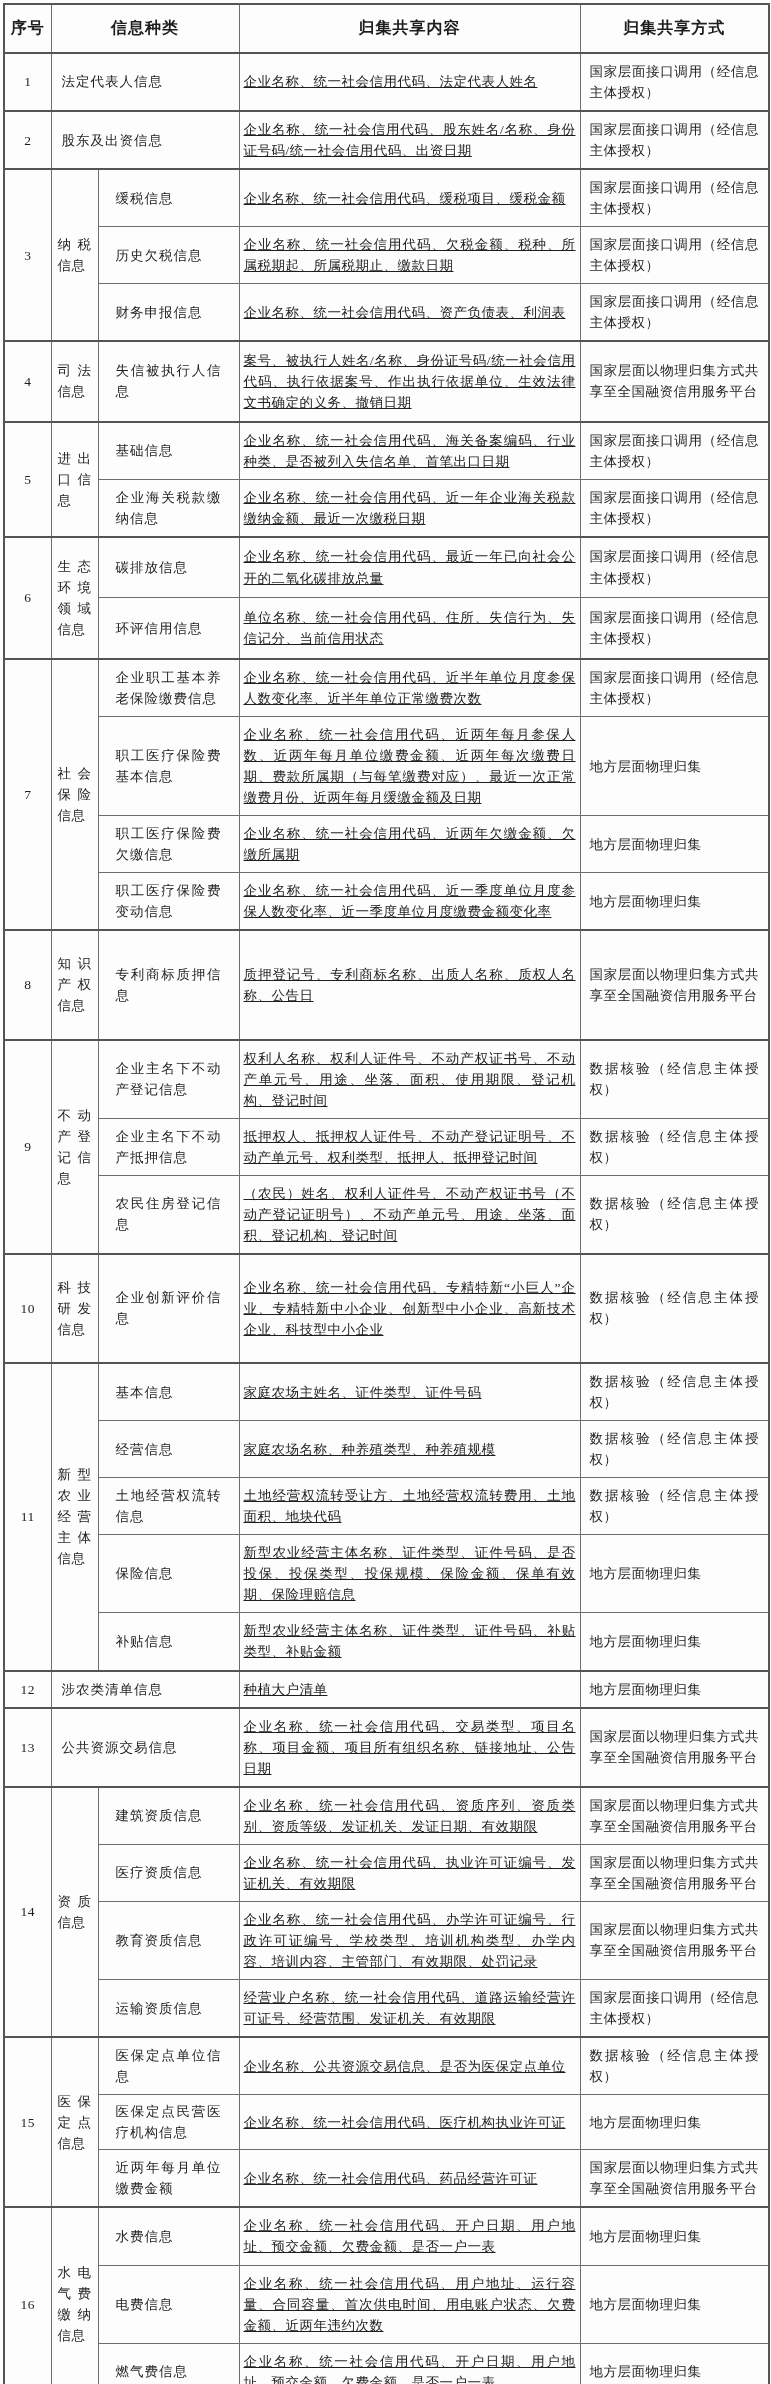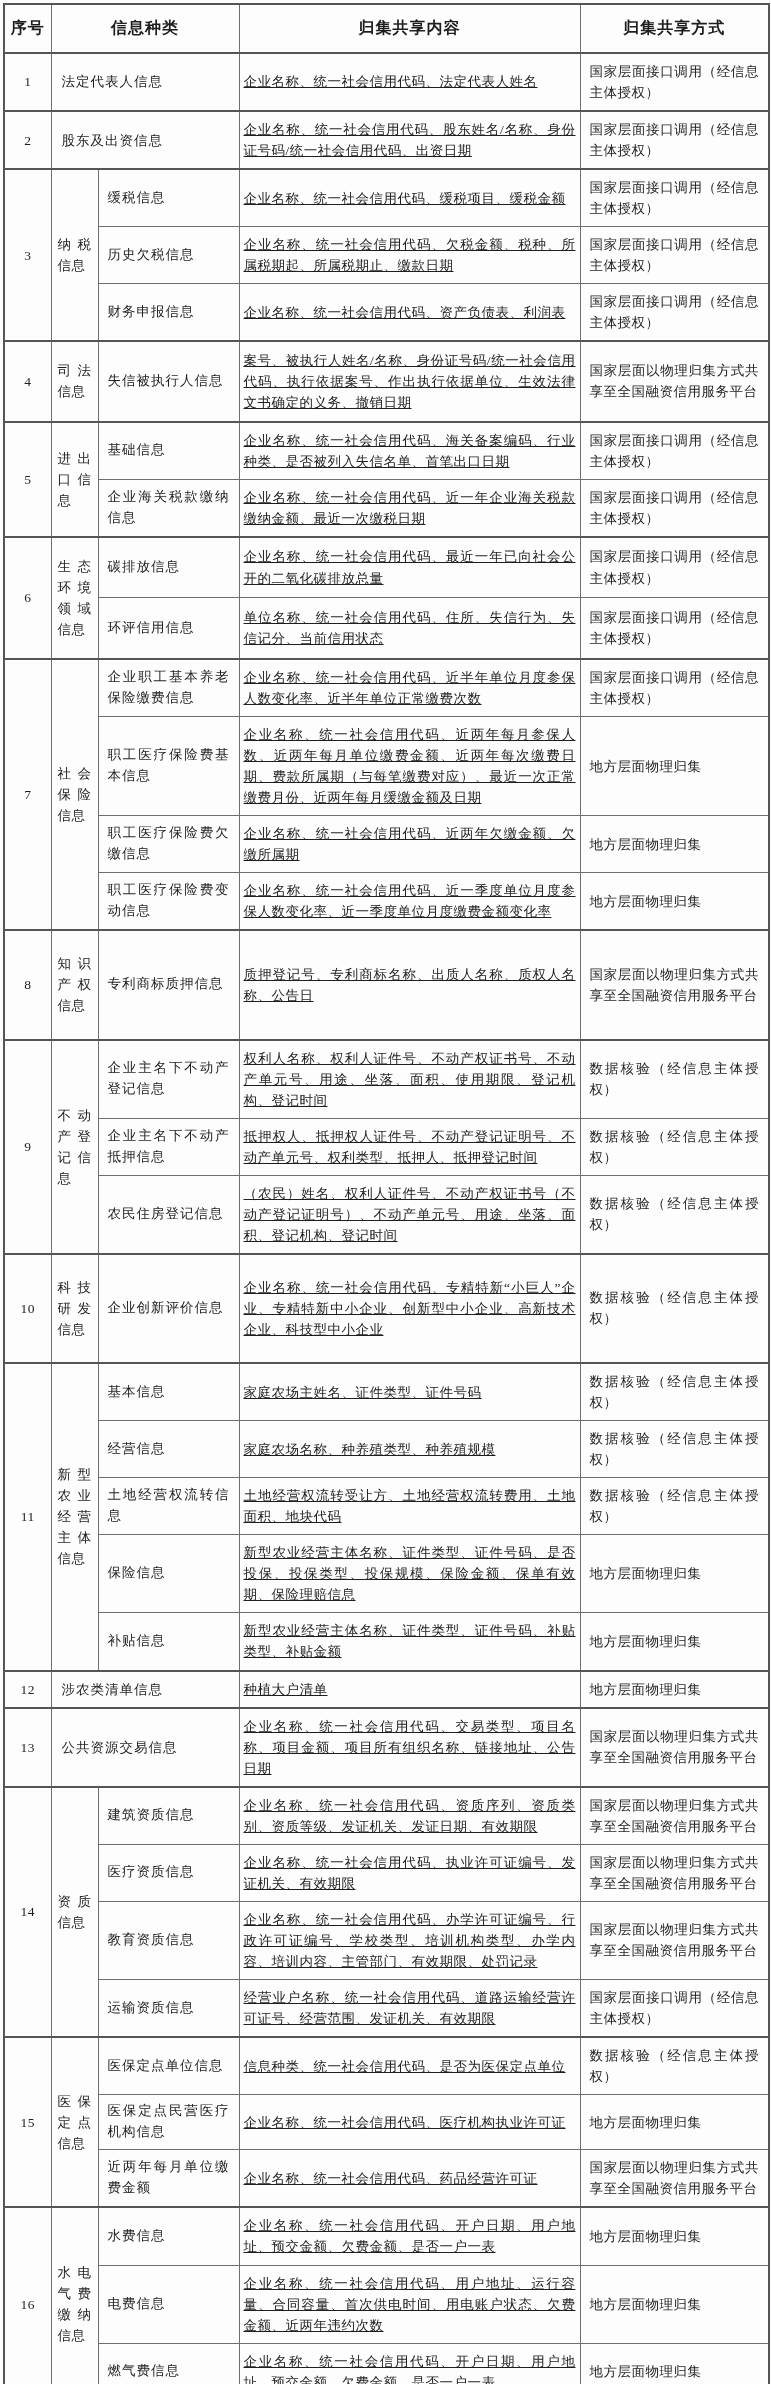--- a/index.html
+++ b/index.html
@@ -53,25 +53,24 @@
     padding: 18px 6px;
     text-align: justify;
     text-justify: inter-character;
   }
   td.c-cat-merged {
     padding: 6px 10px;
     text-align: left;
     letter-spacing: 1px;
   }
   td.c-type {
-    padding: 6px 9px;
+    padding: 6px 17px;
     text-align: justify;
     text-justify: inter-character;
     letter-spacing: 1px;
-    font-family: Liberation Mono, monospace;
   }
   td.c-content {
     padding: 7px 4px;
     text-align: justify;
     text-justify: inter-character;
     text-decoration: underline;
   }
   td.c-method {
     padding: 7px 9px;
     text-align: justify;
@@ -280,21 +279,21 @@
         </tr>
         <tr>
           <td class="c-type">运输资质信息</td>
           <td class="c-content">经营业户名称、统一社会信用代码、道路运输经营许可证号、经营范围、发证机关、有效期限</td>
           <td class="c-method">国家层面接口调用（经信息主体授权）</td>
         </tr>
         <tr class="sec-start">
           <td class="c-no sec-top" rowspan="3">15</td>
           <td class="c-cat sec-top" rowspan="3">医保定点信息</td>
           <td class="c-type sec-top">医保定点单位信息</td>
-          <td class="c-content sec-top">信息种类、统一社会信用代码、是否为医保定点单位</td>
+          <td class="c-content sec-top">企业名称、公共资源交易信息、是否为医保定点单位</td>
           <td class="c-method sec-top">数据核验（经信息主体授权）</td>
         </tr>
         <tr>
           <td class="c-type">医保定点民营医疗机构信息</td>
           <td class="c-content">企业名称、统一社会信用代码、医疗机构执业许可证</td>
           <td class="c-method">地方层面物理归集</td>
         </tr>
         <tr>
           <td class="c-type">近两年每月单位缴费金额</td>
           <td class="c-content">企业名称、统一社会信用代码、药品经营许可证</td>

